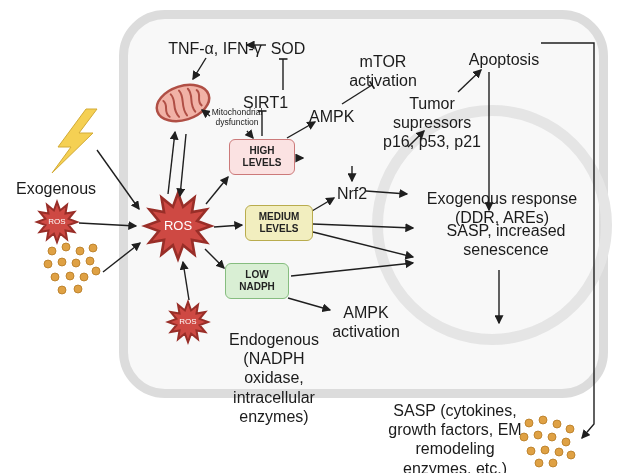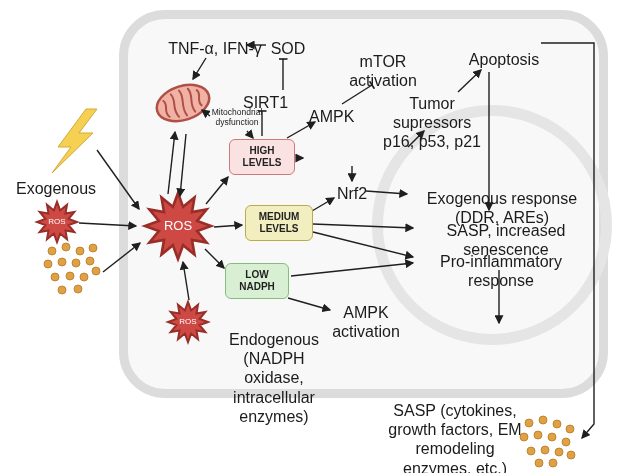--- a/index.html
+++ b/index.html
@@ -147,21 +147,20 @@
   <div class="levelbox medium" style="left:245px;top:205px;width:68px;height:36px">
     <span>MEDIUM LEVELS</span>
   </div>
   <div class="levelbox low" style="left:225px;top:263px;width:64px;height:36px">
     <span>LOW NADPH</span>
   </div>
 
   <div class="lbl" style="left:334px;top:184px;width:36px">Nrf2</div>
   <div class="lbl" style="left:412px;top:189px;width:180px">Exogenous response (DDR, AREs)</div>
   <div class="lbl" style="left:416px;top:221px;width:180px">SASP, increased senescence</div>
-  <div class="lbl" style="left:416px;top:252px;width:170px">Pro-inflammatory response</div>
   <div class="lbl" style="left:328px;top:303px;width:76px">AMPK activation</div>
 
   <div class="rostext" style="left:156px;top:218px;width:44px;font-size:13px">ROS</div>
   <div class="rostext" style="left:37px;top:217px;width:40px;font-size:8px">ROS</div>
   <div class="rostext" style="left:168px;top:317px;width:40px;font-size:8px">ROS</div>
 
   <div class="lbl" style="left:16px;top:179px;width:72px">Exogenous</div>
   <div class="lbl" style="left:212px;top:330px;width:124px">Endogenous (NADPH oxidase, intracellular enzymes)</div>
   <div class="lbl" style="left:385px;top:401px;width:140px">SASP (cytokines, growth factors, EM remodeling enzymes, etc.)</div>
 

